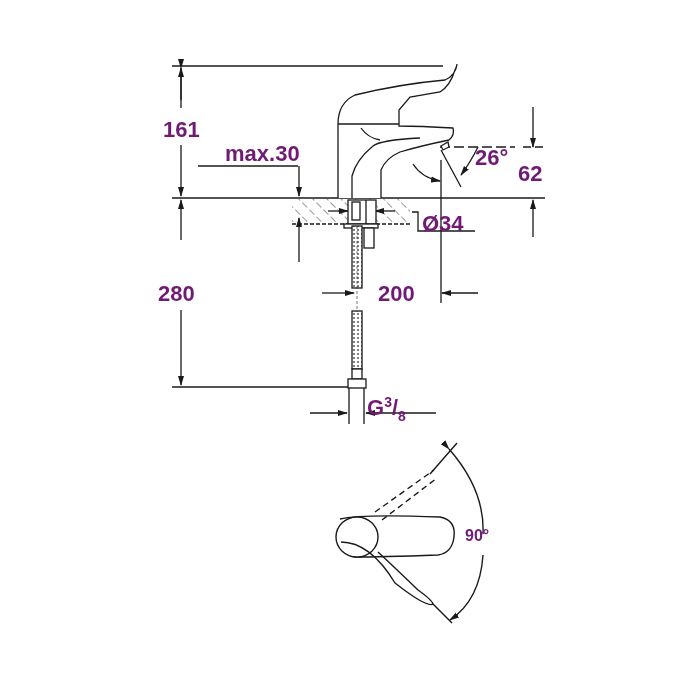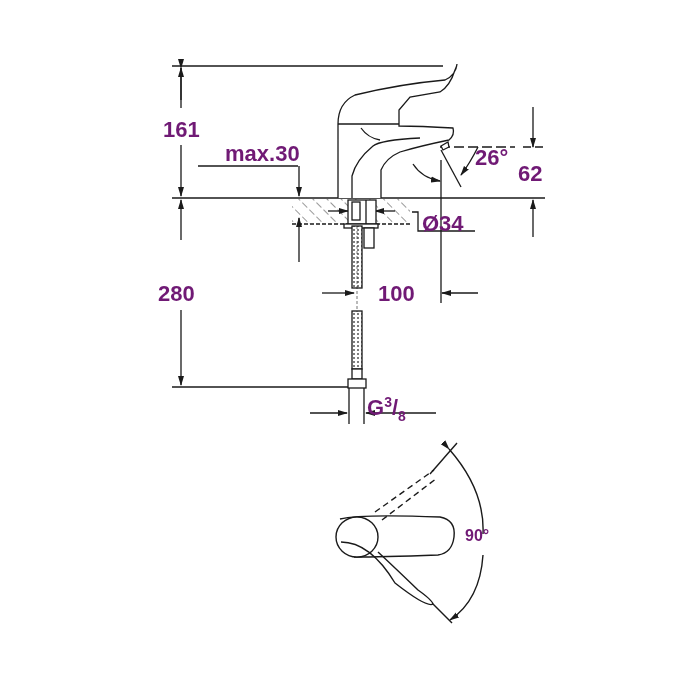--- a/index.html
+++ b/index.html
@@ -97,17 +97,17 @@
     <path d="M483,555 Q480,600 450,620" marker-end="url(#ar)"></path>
   </g>
 </svg>
 
 <div class="lbl" style="left:163px;top:119px;">161</div>
 <div class="lbl" style="left:202px;top:143px;margin-left:23px;">max.30</div>
 <div class="lbl" style="left:475px;top:123px;margin-top:24px;">26°</div>
 <div class="lbl" style="left:518px;top:163px;">62</div>
 <div class="lbl" style="left:422px;top:213px;">Ø34</div>
 <div class="lbl" style="left:158px;top:283px;">280</div>
-<div class="lbl" style="left:378px;top:283px;">100</div>
+<div class="lbl" style="left:378px;top:283px;">200</div>
 <div class="lbl" style="left:367px;top:395px;">
   <span>G</span><sup style="font-size:14px;">3</sup><span>/</span><sub style="font-size:14px;">8</sub>
 </div>
 <div class="lbl" style="left:465px;top:528px;font-size:16px;">90°</div>
 
 </body></html>

